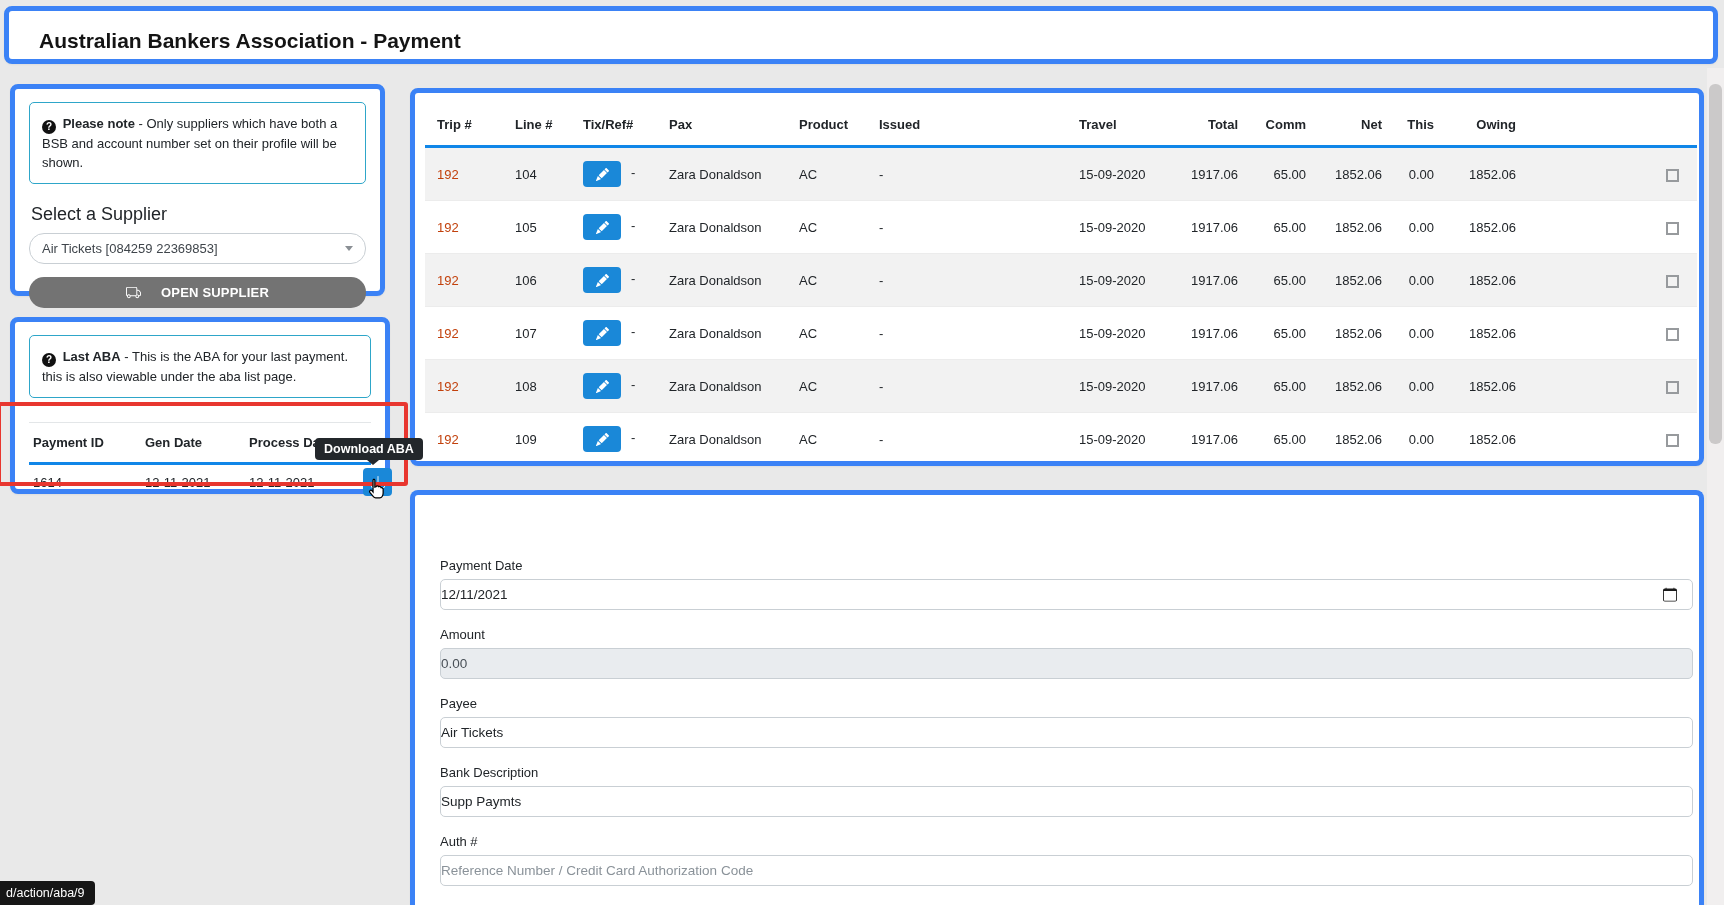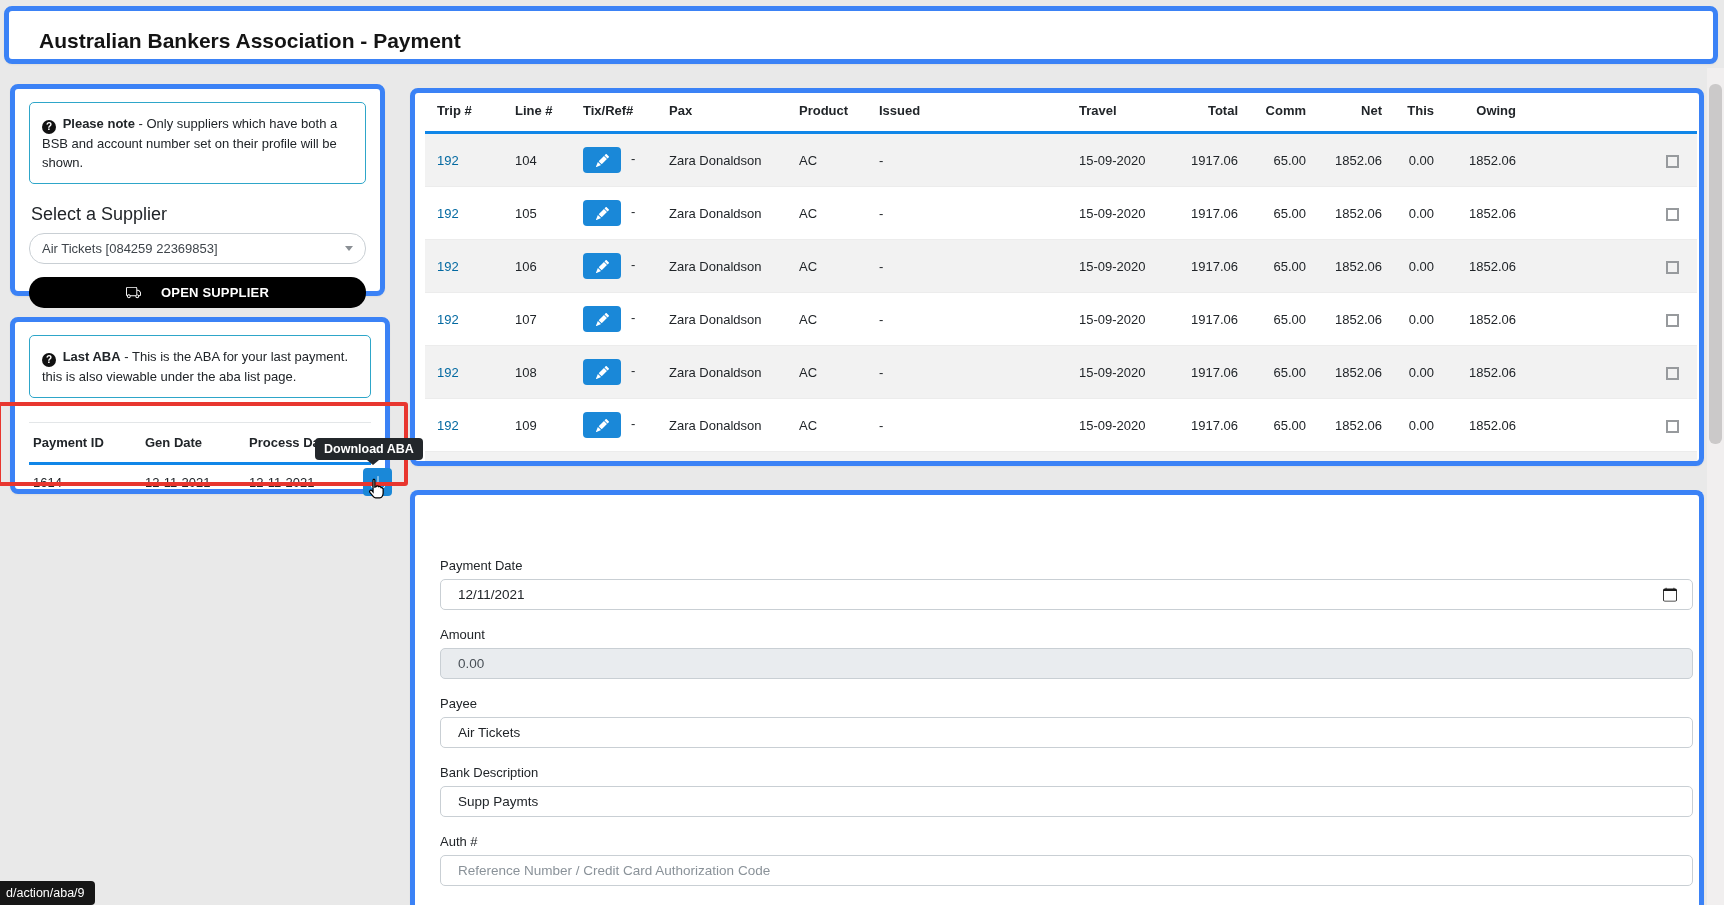--- a/index.html
+++ b/index.html
@@ -36,21 +36,21 @@
   .select-box {
     height:31px; border:1px solid #c9cfd4; border-radius:15px; background:#fff;
     display:flex; align-items:center; justify-content:space-between;
     padding:0 12px; font-size:13px; color:#3f454b; cursor:default;
   }
   .caret-down {
     width:0; height:0; border-left:4px solid transparent; border-right:4px solid transparent;
     border-top:5px solid #8a8f94;
   }
   .btn-success {
-    margin-top:13px; width:100%; height:31px; background:#000000; border:none;
+    margin-top:13px; width:100%; height:31px; background:#737373; border:none;
     border-radius:15px; color:#fff; font-weight:700; font-size:13px;
     display:flex; align-items:center; justify-content:center; gap:20px; cursor:pointer;
     font-family:"Liberation Sans",sans-serif; letter-spacing:.2px;
   }
 
   
   #aba-table { width:100%; border-collapse:collapse; margin-top:24px; font-size:13px; }
   #aba-table th {
     text-align:left; font-weight:700; padding:12px 4px;
     border-top:1px solid #e3e6e8; border-bottom:3px solid #1086e8;
@@ -79,45 +79,45 @@
     border-top:5px solid #23272b;
   }
   #mouse-cursor { position:absolute; left:366px; top:477px; z-index:50; pointer-events:none; }
 
   
   #payments-card { left:410px; top:88px; width:1294px; height:378px; overflow:hidden; }
   #payments-table {
     width:1272px; margin:0 10px; border-collapse:collapse; table-layout:fixed; font-size:13px;
   }
   #payments-table th {
-    text-align:left; font-weight:700; padding:10px 12px 13px;
+    text-align:left; font-weight:700; padding:24px 12px 13px;
     border-bottom:3px solid #1086e8; white-space:nowrap;
   }
   #payments-table td {
     padding:13px 12px; border-top:1px solid #ececec; white-space:nowrap; color:#212529;
   }
   #payments-table tbody tr:nth-child(odd) { background:#f2f2f2; }
   #payments-table .al-r { text-align:right; }
-  .trip-link { color:#0369a1; text-decoration:none; cursor:pointer; }
+  .trip-link { color:#c2410c; text-decoration:none; cursor:pointer; }
   .tix-cell .icon-btn { width:38px; height:26px; vertical-align:middle; }
   .tix-dash { margin-left:10px; }
   .row-check {
     appearance:none; -webkit-appearance:none; width:13px; height:13px;
     border:2px solid #979a9d; background:transparent; margin:0; cursor:pointer; vertical-align:middle;
   }
   #payments-table td.check-cell { text-align:right; padding-right:18px; }
   #payments-table th.check-head { padding-right:18px; }
 
   
   #form-card { left:410px; top:490px; width:1294px; height:420px; padding:63px 6px 0 25px; border-bottom:none; border-bottom-left-radius:0; border-bottom-right-radius:0; }
   .form-field { margin-bottom:17px; }
   .form-field label { display:block; font-size:13px; margin-bottom:6px; color:#212529; }
   .text-input {
     width:100%; height:31px; border:1px solid #c9cfd4; border-radius:5px;
-    padding:0 17px; font-size:13.5px; color:#212529; background:#fff;
+    padding:0 0; font-size:13.5px; color:#212529; background:#fff;
     font-family:"Liberation Sans",sans-serif;
   }
   .text-input:disabled { background:#e9ecef; color:#495057; }
   .text-input::placeholder { color:#8a9299; opacity:1; }
   .input-wrap { position:relative; }
   .input-wrap .cal-icon { position:absolute; right:16px; top:8px; pointer-events:none; }
 
   
   #status-url-bar {
     position:absolute; left:0; top:881px; height:24px; z-index:60;

